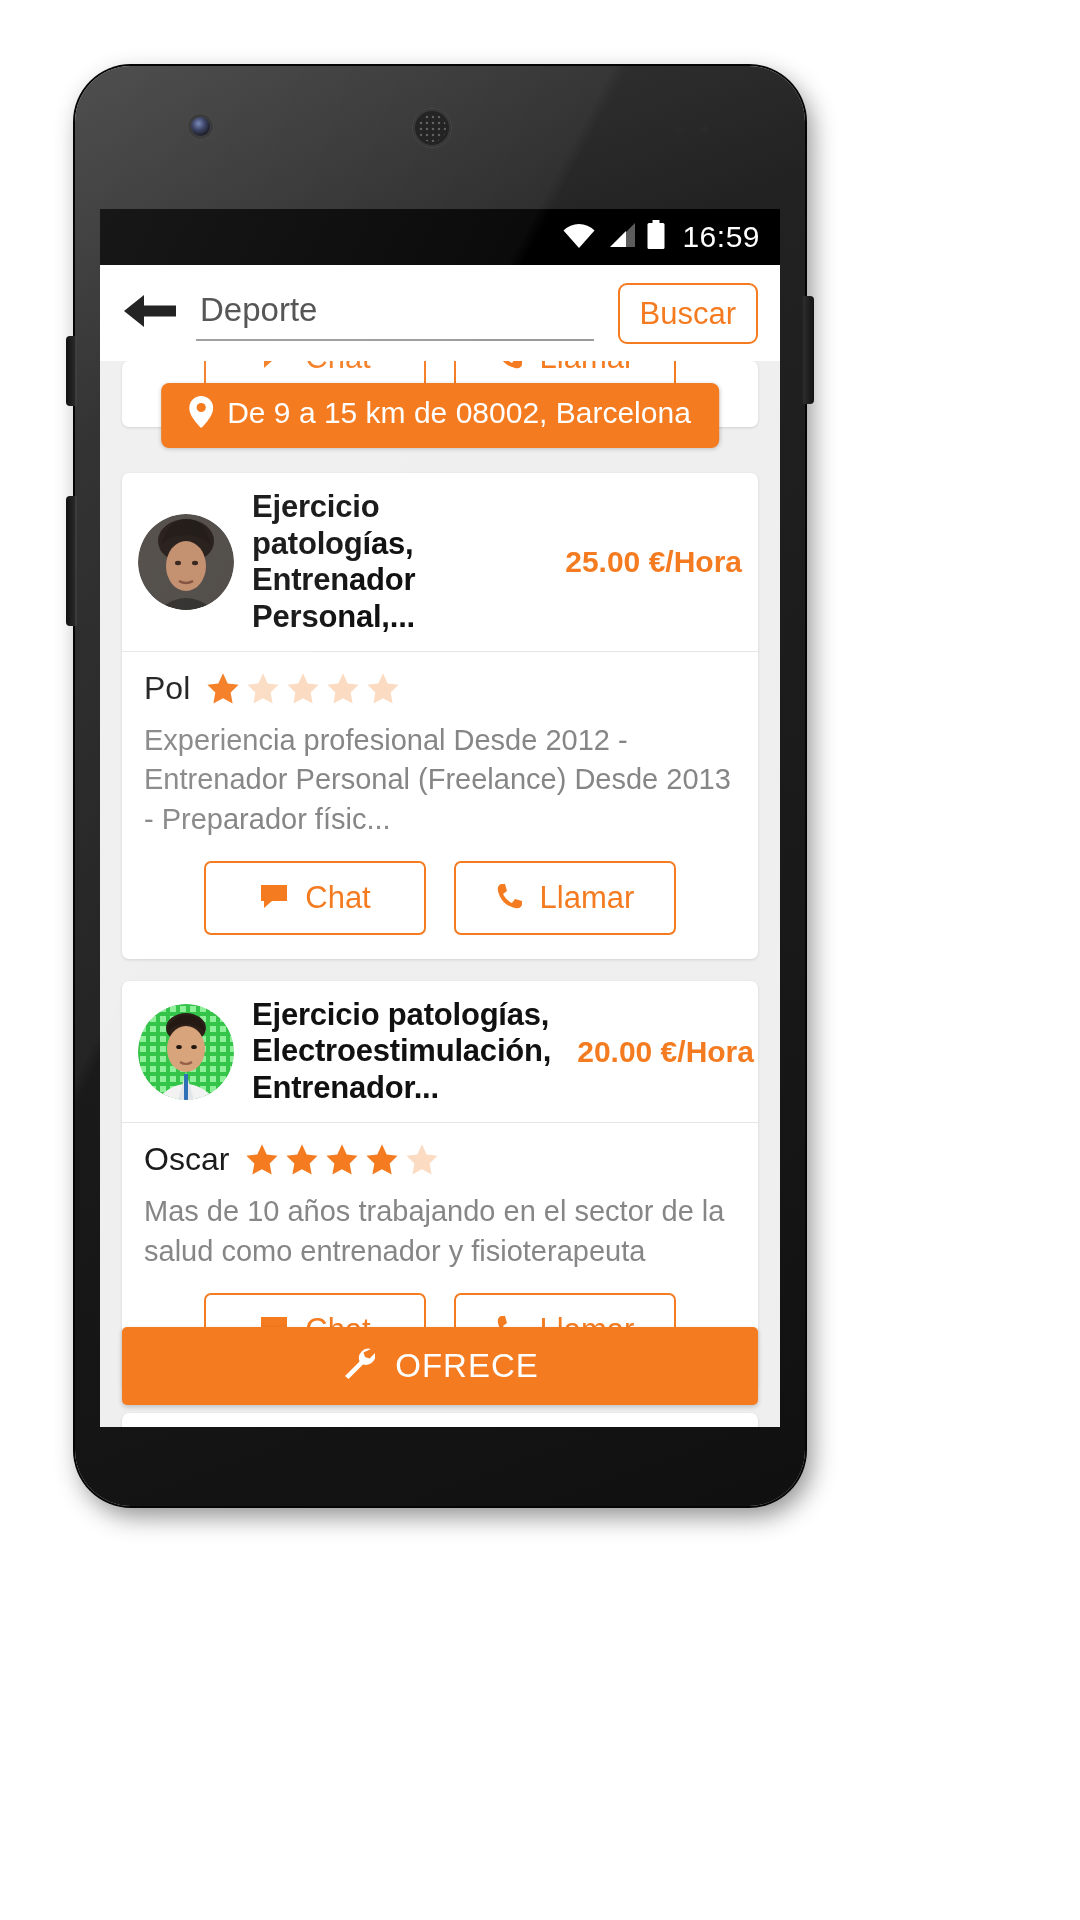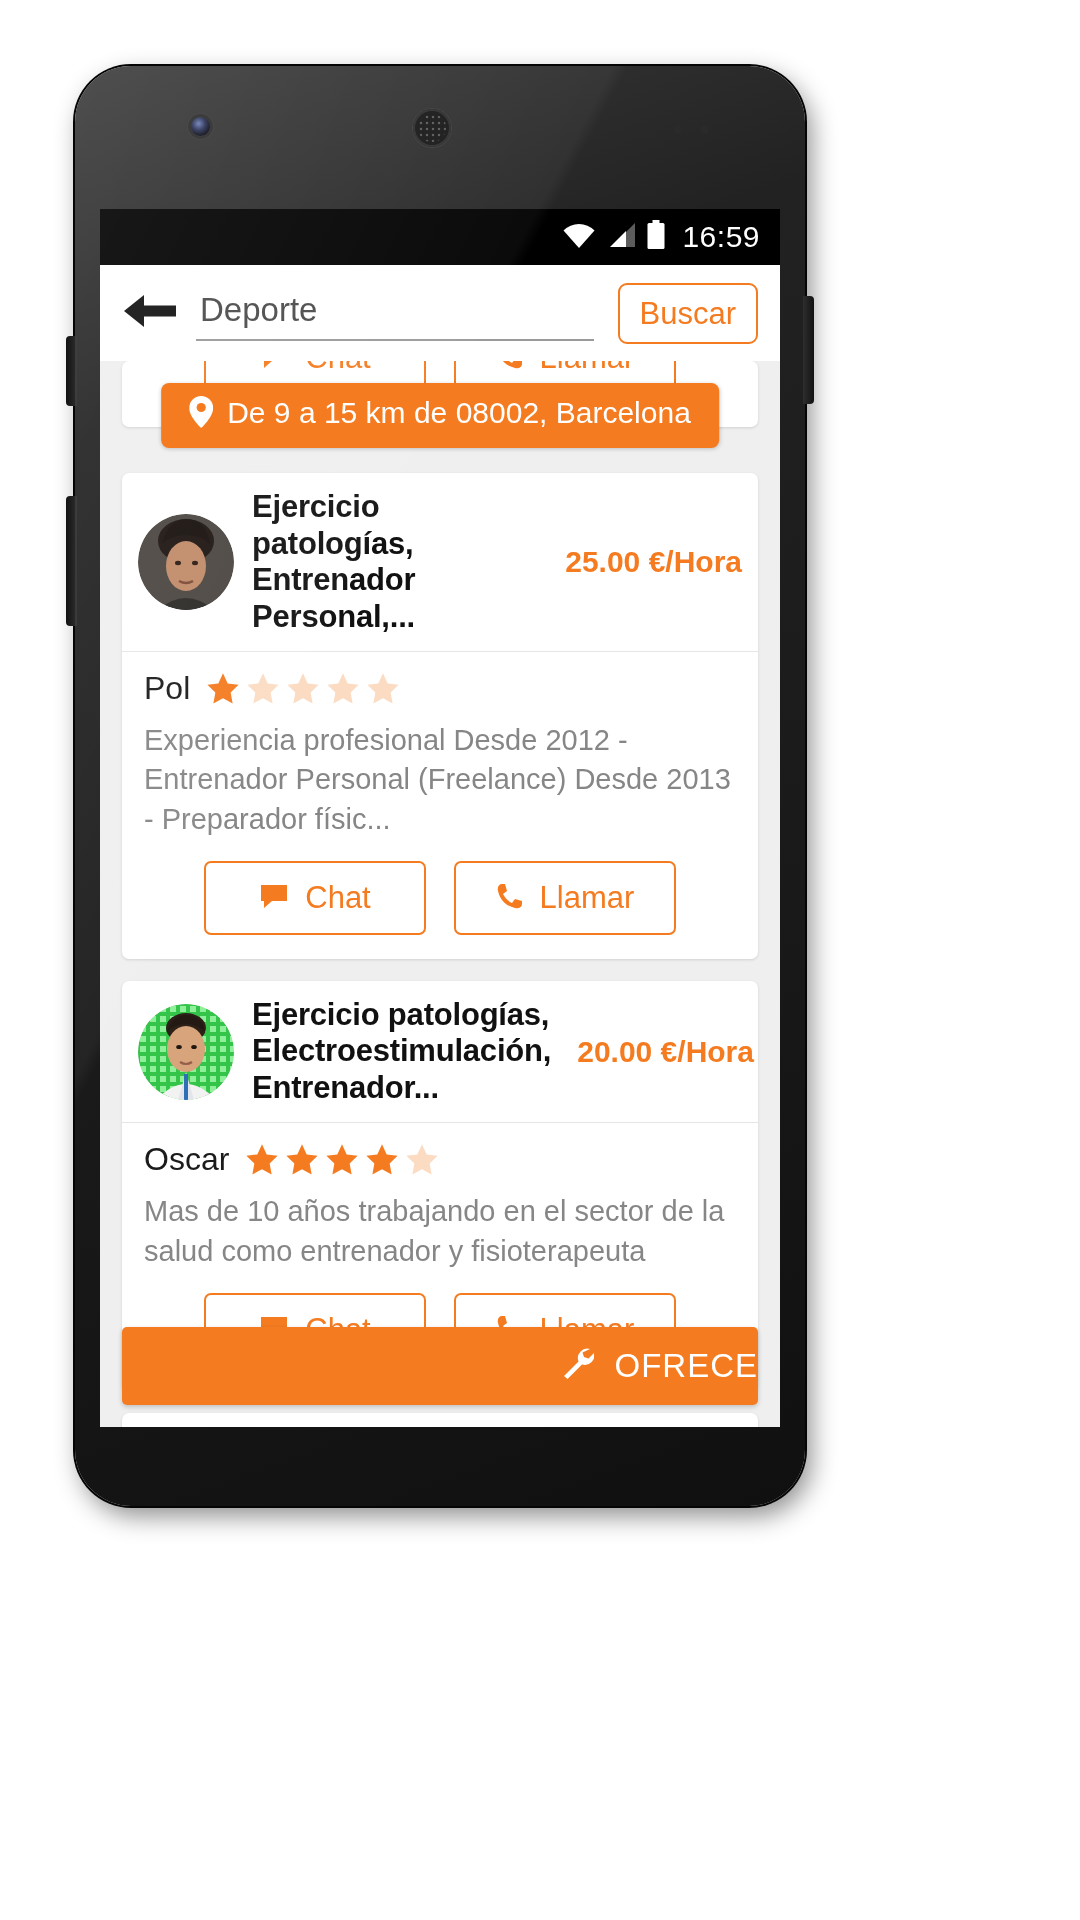--- a/index.html
+++ b/index.html
@@ -155,21 +155,21 @@
     padding:10px 22px 18px 22px; color:#868686; font-size:29px; line-height:1.35;
   }
   .actions{
     display:flex; gap:28px; justify-content:center; padding:4px 0 24px 0;
   }
 
   
   #ofrece{
     position:absolute; left:22px; right:22px; bottom:22px;
     height:78px; background:#f47b20; border-radius:5px;
-    display:flex; align-items:center; justify-content:flex-end; gap:20px;
+    display:flex; align-items:center; justify-content:center; gap:20px;
     color:#fff; font-size:33px; letter-spacing:1px; cursor:pointer;
     box-shadow:0 2px 5px rgba(0,0,0,.2); z-index:8;
   }
 
   
   #bottom-bezel{
     position:absolute; left:0; bottom:0; width:100%; height:79px;
   }
 </style>
 </head>

